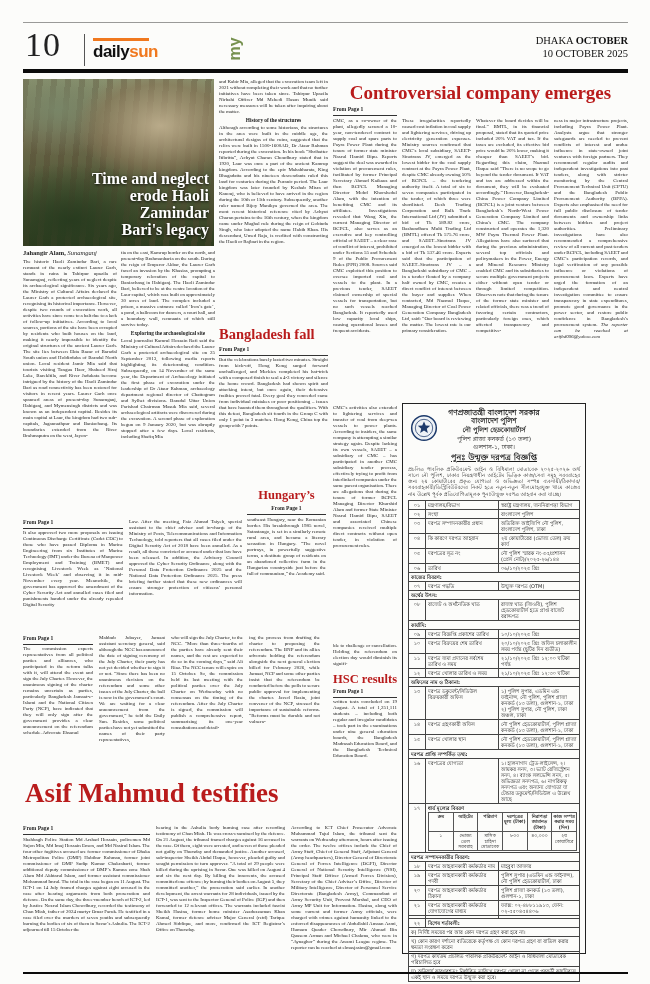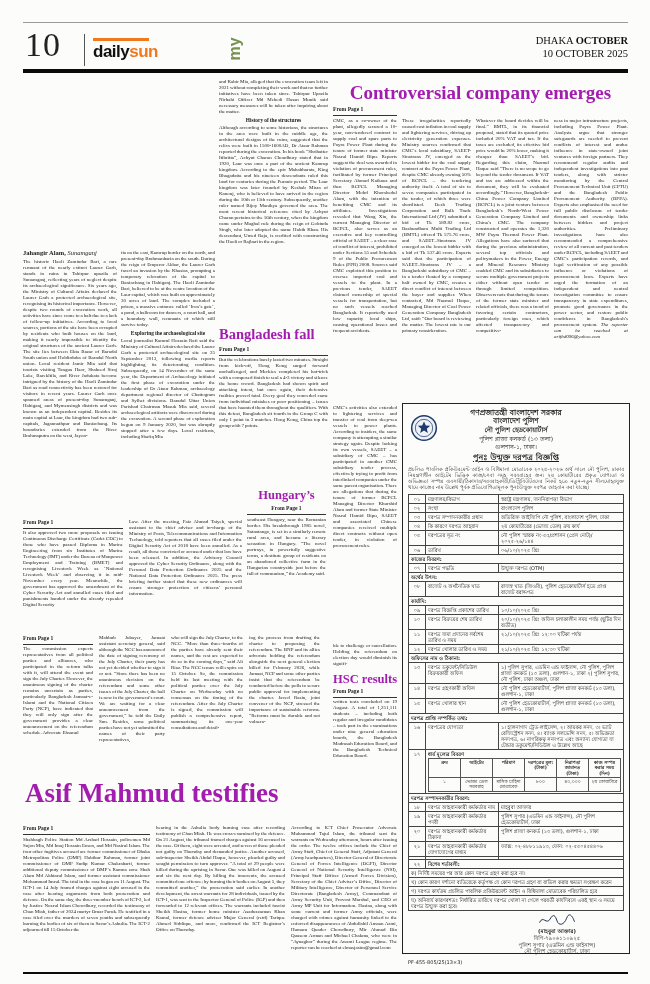--- a/index.html
+++ b/index.html
@@ -29,21 +29,21 @@
       linear-gradient(180deg,#8a926f 0%,#6f6a4c 35%,#4c5735 70%,#2e3b1e 100%);}
   .photo-headline{position:absolute;right:5px;bottom:8px;text-align:right;color:#fff;font-weight:700;font-size:16px;line-height:17px;text-shadow:0 1px 3px rgba(0,0,0,.85);}
   .byline{left:23px;top:249px;width:96px;font-size:6.5px;line-height:7px;}
   .byline .nm{font-weight:700;}
   .byline .pl{font-style:italic;}
   
   .col{font-size:5px;line-height:6px;text-align:justify;overflow:hidden;word-spacing:-0.3px;}
   .subhead{font-weight:700;text-align:center;font-size:5.4px;line-height:7px;margin:2px 0 1px 0;}
   .fromtag{font-weight:700;font-size:5.6px;line-height:7px;border-bottom:0.6px solid #333;padding-bottom:1.5px;}
   .fromtag.ctr{text-align:center;}
-  .hl{font-weight:600;color:#a21caf;}
+  .hl{font-weight:600;color:#b91c1c;}
   .ps-c1{left:23px;top:259px;width:94px;height:230px;}
   .ps-c2{left:121px;top:250px;width:94px;height:239px;}
   .ps-c3{left:219px;top:79px;width:109px;height:246px;}
   .bf-head{left:219px;top:326px;width:109px;font-size:14.5px;line-height:16px;}
   .bf-tag{left:219px;top:346px;width:109px;}
   .bf-body{left:219px;top:357px;width:109px;height:130px;}
   .ct-head{left:333px;top:82px;width:295px;text-align:center;font-size:19px;line-height:21px;}
   .ct-tag{left:333px;top:106px;width:64px;}
   .ct-c1{left:333px;top:118px;width:64px;height:282px;}
   .ct-c2{left:402px;top:118px;width:69px;height:282px;}
@@ -66,21 +66,21 @@
   .rail-un{left:333px;top:643px;width:64px;height:29px;}
   .hsc-head{left:333px;top:673px;width:64px;text-align:center;font-size:12.5px;line-height:13px;}
   .hsc-tag{left:333px;top:688px;width:64px;}
   .hsc-body{left:333px;top:699px;width:64px;height:79px;}
   .as-head{left:25px;top:779px;width:340px;font-size:27px;line-height:29px;font-weight:700;}
   .as-tag{left:23px;top:825px;width:127px;}
   .as-c1{left:23px;top:837px;width:127px;height:123px;}
   .as-c2{left:156px;top:825px;width:129px;height:135px;}
   .as-c3{left:291px;top:825px;width:106px;height:135px;}
   
-  .notice{left:402px;top:403px;width:228px;height:551px;border:1.2px solid #222;box-sizing:border-box;padding:4px 5px;font-family:"DejaVu Sans",sans-serif;}
+  .notice{left:402px;top:403px;width:184px;height:551px;border:1.2px solid #222;box-sizing:border-box;padding:4px 5px;font-family:"DejaVu Sans",sans-serif;}
   .n-head{text-align:center;position:relative;}
   .n-logo{position:absolute;left:2px;top:6px;}
   .n-l1{font-size:7.5px;font-weight:700;line-height:9px;}
   .n-l2{font-size:7px;font-weight:700;line-height:9px;}
   .n-l3{font-size:6.5px;font-weight:700;line-height:8.5px;}
   .n-l4,.n-l5{font-size:6px;line-height:8px;}
   .n-title{font-size:8px;font-weight:700;text-decoration:underline;line-height:11px;margin-top:1px;}
   .n-intro{font-size:5.2px;line-height:6.3px;text-align:justify;margin:3px 0;}
   table.nt{width:100%;border-collapse:collapse;table-layout:fixed;}
   table.nt td{border:0.6px solid #444;padding:1px 2px;vertical-align:top;font-size:5px;line-height:6px;}
@@ -107,20 +107,28 @@
     <span class="bar"></span>
     <span class="daily">daily</span><span class="sun">sun</span>
   </div>
   <div class="abs section-my">my</div>
   <div class="abs dateline">
     <div><span>DHAKA </span><b>OCTOBER</b></div>
     <div>10 OCTOBER 2025</div>
   </div>
   <div class="abs rule-thick"></div>
 
+  <div class="abs photo">
+    <div class="photo-headline">
+      <div>Time and neglect</div>
+      <div>erode Haoli</div>
+      <div>Zamindar</div>
+      <div>Bari's legacy</div>
+    </div>
+  </div>
   <div class="abs byline">
     <span class="nm">Jahangir Alam,</span><span class="pl"> Sunamganj</span>
   </div>
   <div class="abs col ps-c1">The historic Haoli Zamindar Bari, a rare remnant of the nearly extinct Laurer Garh, stands in ruins in Tahirpur upazila of Sunamganj, reflecting years of neglect despite its archaeological significance. Six years ago, the Ministry of Cultural Affairs declared the Laurer Garh a protected archaeological site, recognising its historical importance. However, despite two rounds of excavation work, all activities have since come to a halt due to a lack of follow-up initiatives. According to local sources, portions of the site have been occupied by residents who built houses on the land, making it nearly impossible to identify the original structures of the ancient Laurer Garh. The site lies between Ekta Bazar of Baradal South union and Holdirduba of Baradal North union. Local resident Jamir Mia said that tourists visiting Tangua Haor, Shaheed Siraj Lake, Barekltila, and River Jadukata become intrigued by the history of the Haoli Zamindar Bari as road connectivity has been restored for visitors in recent years. Laurer Garh once spanned areas of present-day Sunamganj, Habiganj, and Mymensingh districts and was known as an independent capital. Besides its main capital at Laur, the kingdom had two sub-capitals, Jagannathpur and Baniachang. Its boundaries extended from the River Brahmaputra on the west, Jayon-</div>
   <div class="abs col ps-c2">
     <span>tia on the east, Kamrup border on the north, and present-day Brahmanbaria on the south. During the reign of Emperor Akbar, the Laurer Garh faced an invasion by the Khasias, prompting a temporary relocation of the capital to Baniachang in Habiganj. The Haoli Zamindar Bari, believed to be at the centre location of the Laur capital, which was built on approximately 30 acres of land. The complex included a prison, a massive entrance called ‘Iron’s gate’, a pond, a ballroom for dancers, a court hall, and a boundary wall, remnants of which still survive today.</span>
     <div class="subhead">Exploring the archaeological site</div>
     <span>Local journalist Kamrul Hossain Rafi said the Ministry of Cultural Affairs declared the Laurer Garh a protected archaeological site on 25 September 2013, following media reports highlighting its deteriorating condition. Subsequently, on 14 November of the same year, the Department of Archaeology initiated the first phase of excavation under the leadership of Dr Ataur Rahman, archaeology department regional director of Chattogram and Sylhet divisions. Baradal Uttar Union Parishad Chairman Masuk Mia said, several archaeological artifacts were discovered during the excavation. A second phase of exploration begun on 9 January 2020, but was abruptly stopped after a few days. Local residents, including Shafiq Mia</span>
   </div>
   <div class="abs col ps-c3">

